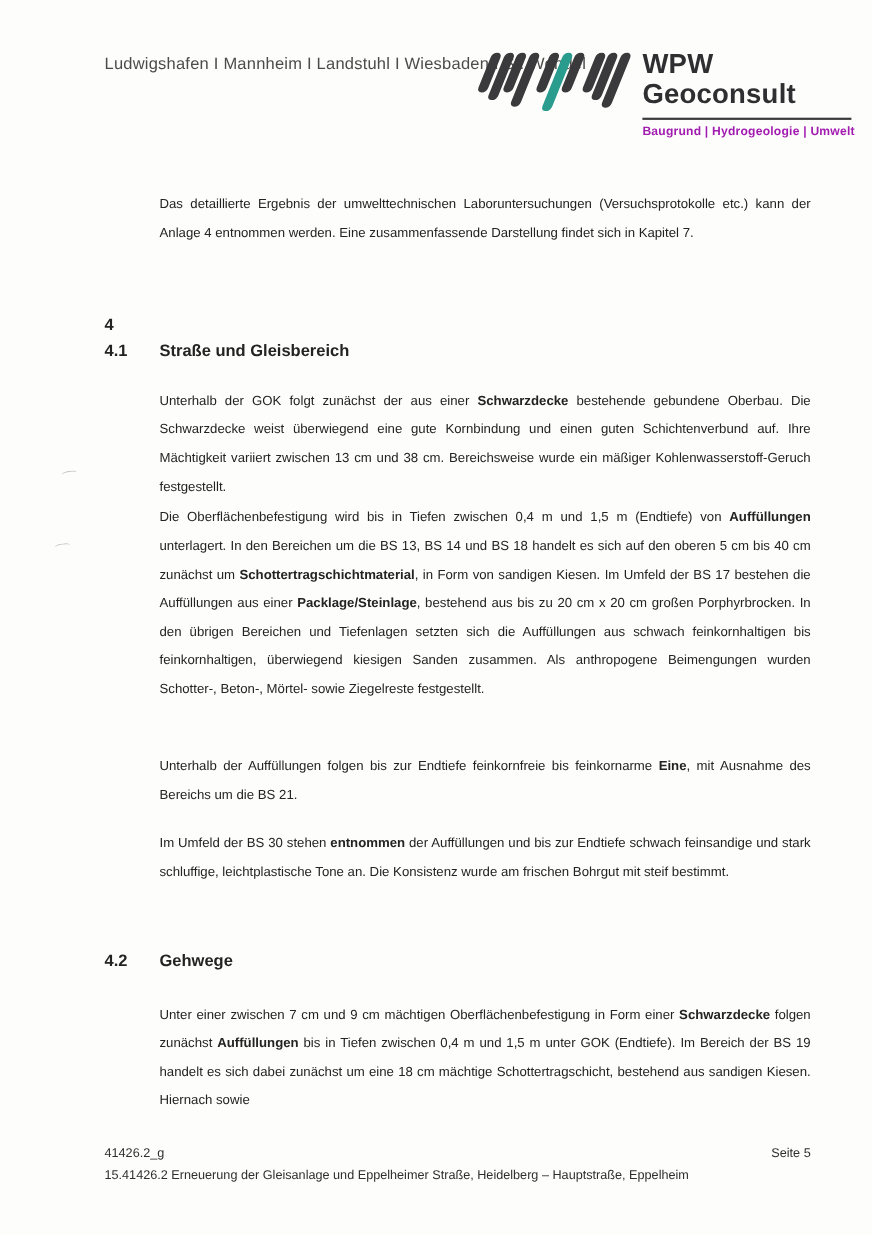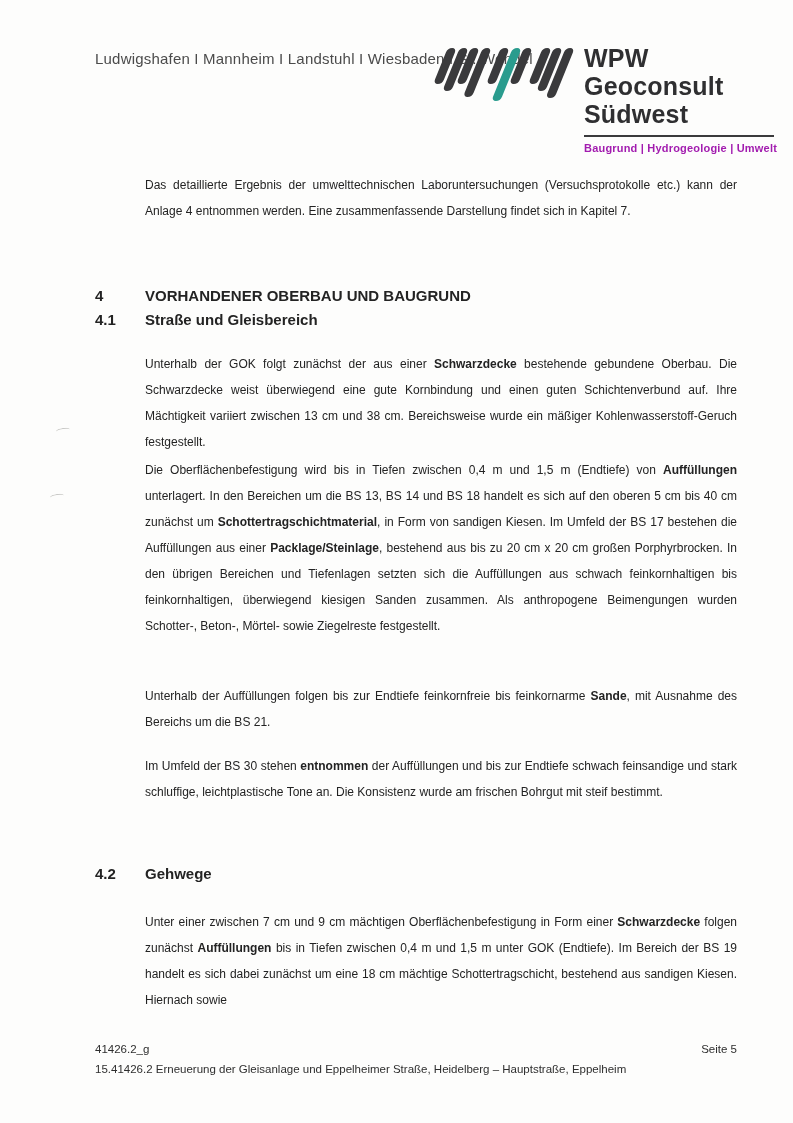--- a/index.html
+++ b/index.html
@@ -46,40 +46,38 @@
     <span class="b4"></span>
       <span class="b5 teal"></span>
       <span class="b6"></span>
     <span class="gap"></span>
     <span class="b7"></span>
       <span class="b8"></span>
       <span class="b9"></span>
   </div>
   <div class="brand-text">
     <span class="brand-name">WPW Geoconsult</span>
-    <span class="brand-name">Südwest</span>
     <hr class="brand-rule">
     <span class="brand-tagline">Baugrund | Hydrogeologie | Umwelt</span>
   </div>
 </div>
 
 <div class="abs para" style="top:172px"><span>Das detaillierte Ergebnis der umwelttechnischen Laboruntersuchungen (Versuchsprotokolle etc.) kann der Anlage 4 entnommen werden. Eine zusammenfassende Darstellung findet sich in Kapitel 7.</span></div>
 
 <div class="abs heading" style="top:287px">
   <span class="num">4</span>
-  <span>VORHANDENER OBERBAU UND BAUGRUND</span>
 </div>
 <div class="abs heading" style="top:311px">
   <span class="num">4.1</span>
   <span>Straße und Gleisbereich</span>
 </div>
 
 <div class="abs para" style="top:351px"><span>Unterhalb der GOK folgt zunächst der aus einer </span><b>Schwarzdecke</b><span> bestehende gebundene Oberbau. Die Schwarzdecke weist überwiegend eine gute Kornbindung und einen guten Schichtenverbund auf. Ihre Mächtigkeit variiert zwischen 13 cm und 38 cm. Bereichsweise wurde ein mäßiger Kohlenwasserstoff-Geruch festgestellt.</span></div>
 <div class="abs para" style="top:457px"><span>Die Oberflächenbefestigung wird bis in Tiefen zwischen 0,4 m und 1,5 m (Endtiefe) von </span><b>Auffüllungen</b><span> unterlagert. In den Bereichen um die BS 13, BS 14 und BS 18 handelt es sich auf den oberen 5 cm bis 40 cm zunächst um </span><b>Schottertragschichtmaterial</b><span>, in Form von sandigen Kiesen. Im Umfeld der BS 17 bestehen die Auffüllungen aus einer </span><b>Packlage/Steinlage</b><span>, bestehend aus bis zu 20 cm x 20 cm großen Porphyrbrocken. In den übrigen Bereichen und Tiefenlagen setzten sich die Auffüllungen aus schwach feinkornhaltigen bis feinkornhaltigen, überwiegend kiesigen Sanden zusammen. Als anthropogene Beimengungen wurden Schotter-, Beton-, Mörtel- sowie Ziegelreste festgestellt.</span></div>
-<div class="abs para" style="top:683px"><span>Unterhalb der Auffüllungen folgen bis zur Endtiefe feinkornfreie bis feinkornarme </span><b>Sande</b><span>, mit Ausnahme des Bereichs um die BS 21.</span></div>
+<div class="abs para" style="top:683px"><span>Unterhalb der Auffüllungen folgen bis zur Endtiefe feinkornfreie bis feinkornarme </span><b>Eine</b><span>, mit Ausnahme des Bereichs um die BS 21.</span></div>
 <div class="abs para" style="top:753px"><span>Im Umfeld der BS 30 stehen </span><b>entnommen</b><span> der Auffüllungen und bis zur Endtiefe schwach feinsandige und stark schluffige, leichtplastische Tone an. Die Konsistenz wurde am frischen Bohrgut mit steif bestimmt.</span></div>
 
 <div class="abs heading" style="top:865px">
   <span class="num">4.2</span>
   <span>Gehwege</span>
 </div>
 <div class="abs para" style="top:909px"><span>Unter einer zwischen 7 cm und 9 cm mächtigen Oberflächenbefestigung in Form einer </span><b>Schwarzdecke</b><span> folgen zunächst </span><b>Auffüllungen</b><span> bis in Tiefen zwischen 0,4 m und 1,5 m unter GOK (Endtiefe). Im Bereich der BS 19 handelt es sich dabei zunächst um eine 18 cm mächtige Schottertragschicht, bestehend aus sandigen Kiesen. Hiernach sowie</span></div>
 
 <div class="abs scan-mark" style="left:56px;top:428px"></div>
 <div class="abs scan-mark" style="left:50px;top:494px"></div>

